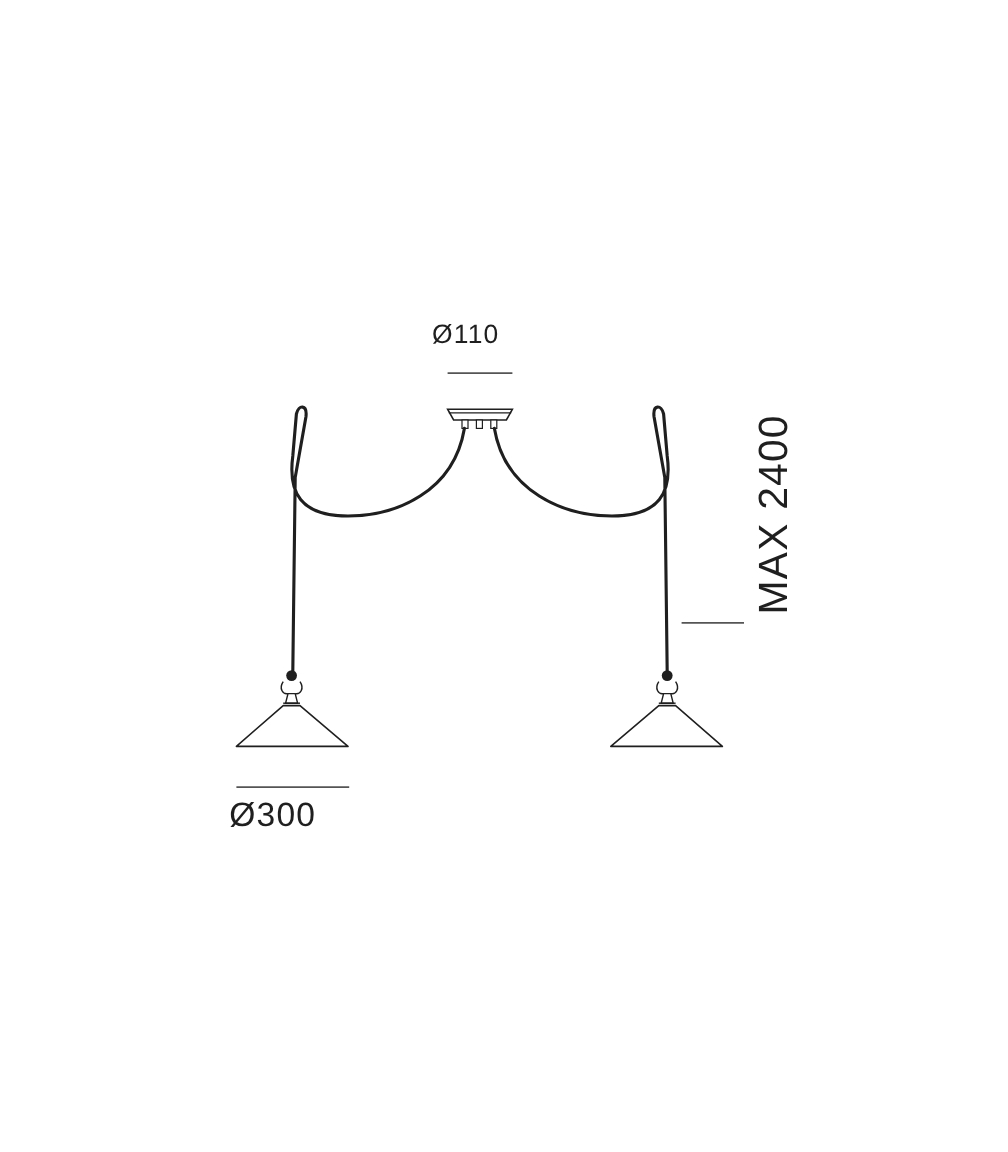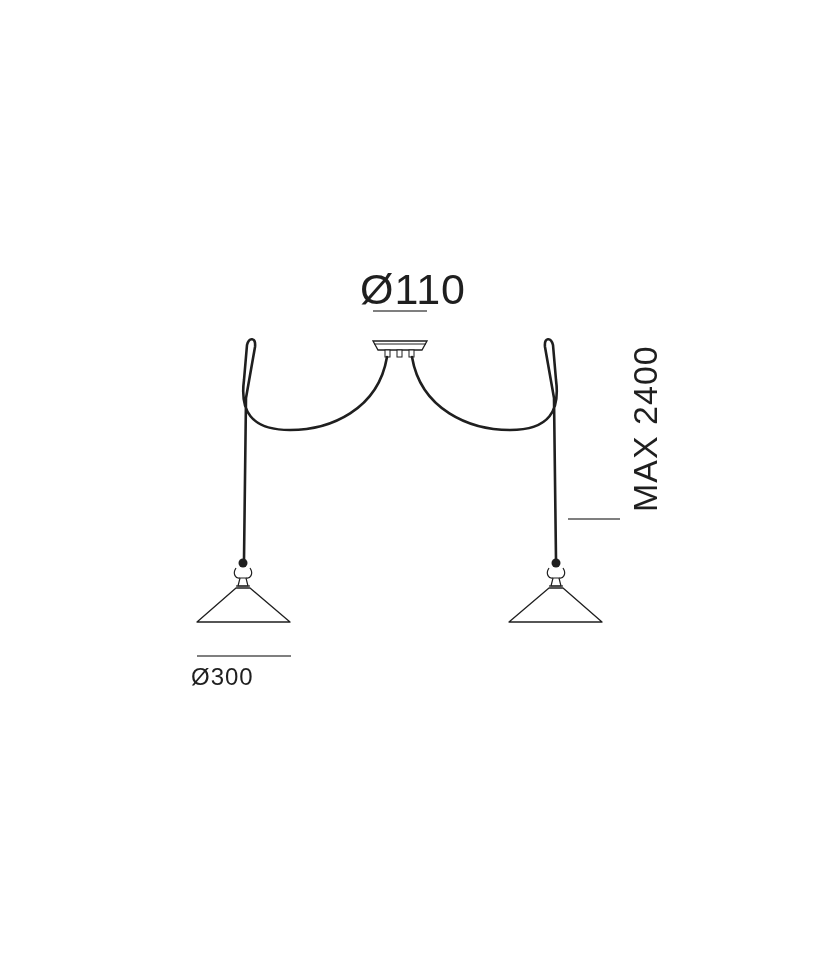--- a/index.html
+++ b/index.html
@@ -26,26 +26,26 @@
       font-family: "Liberation Sans", sans-serif;
       font-weight: 300;
       color: #1f1f1f;
       letter-spacing: 1px;
       line-height: 1;
       white-space: nowrap;
     }
     .dim-top {
       left: 360px;
       top: 268px;
-      font-size: 43px;
+      font-size: 22px;
     }
     .dim-bottom {
       left: 191px;
       top: 665px;
-      font-size: 24px;
+      font-size: 28px;
     }
     .dim-height {
       left: 628px;
       top: 512px;
       font-size: 34px;
       transform-origin: 0 0;
       transform: rotate(-90deg);
     }
   </style>
 </head>

